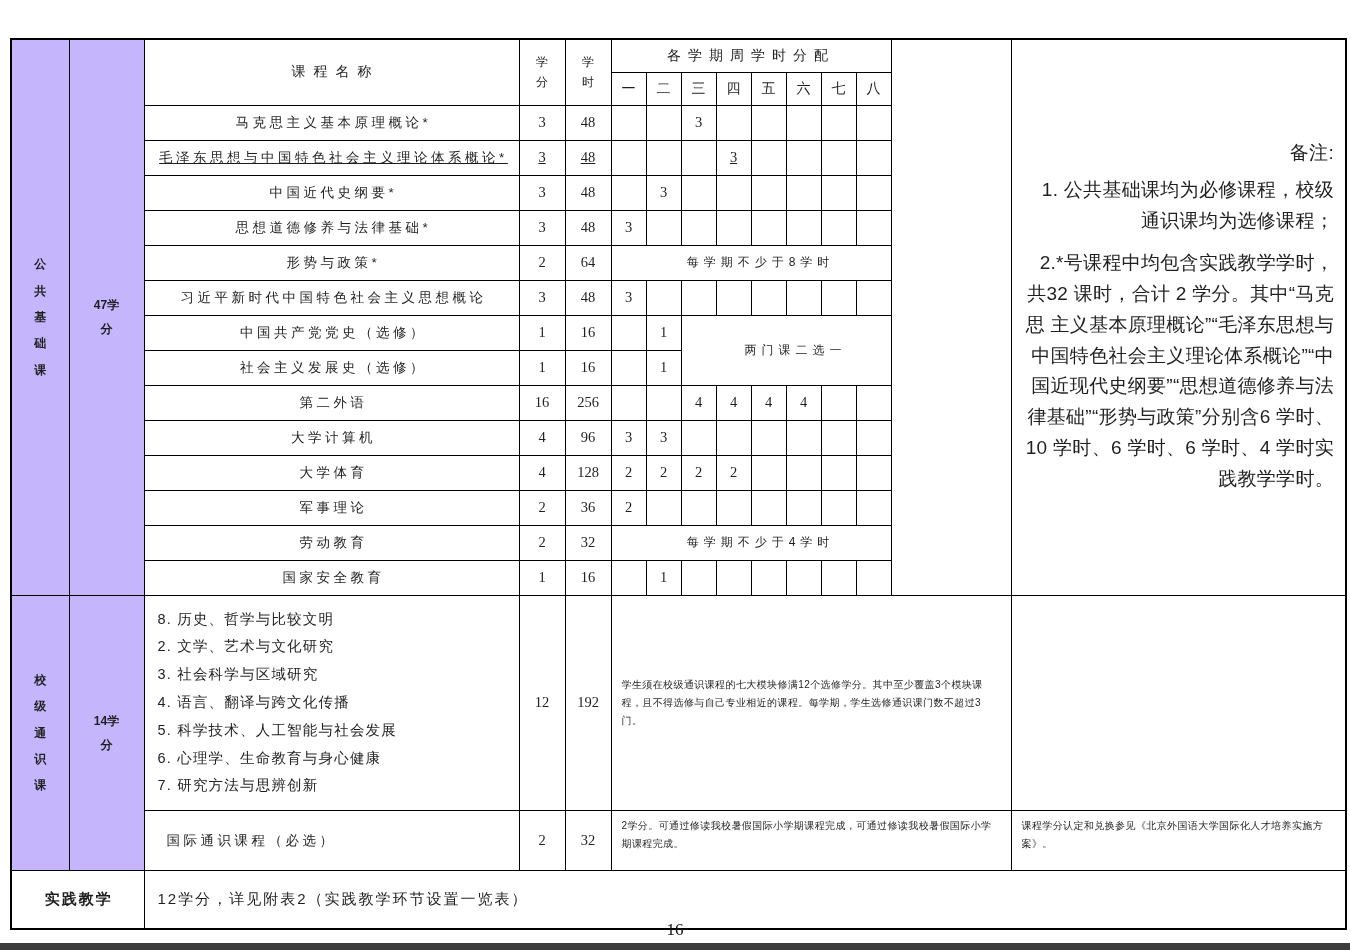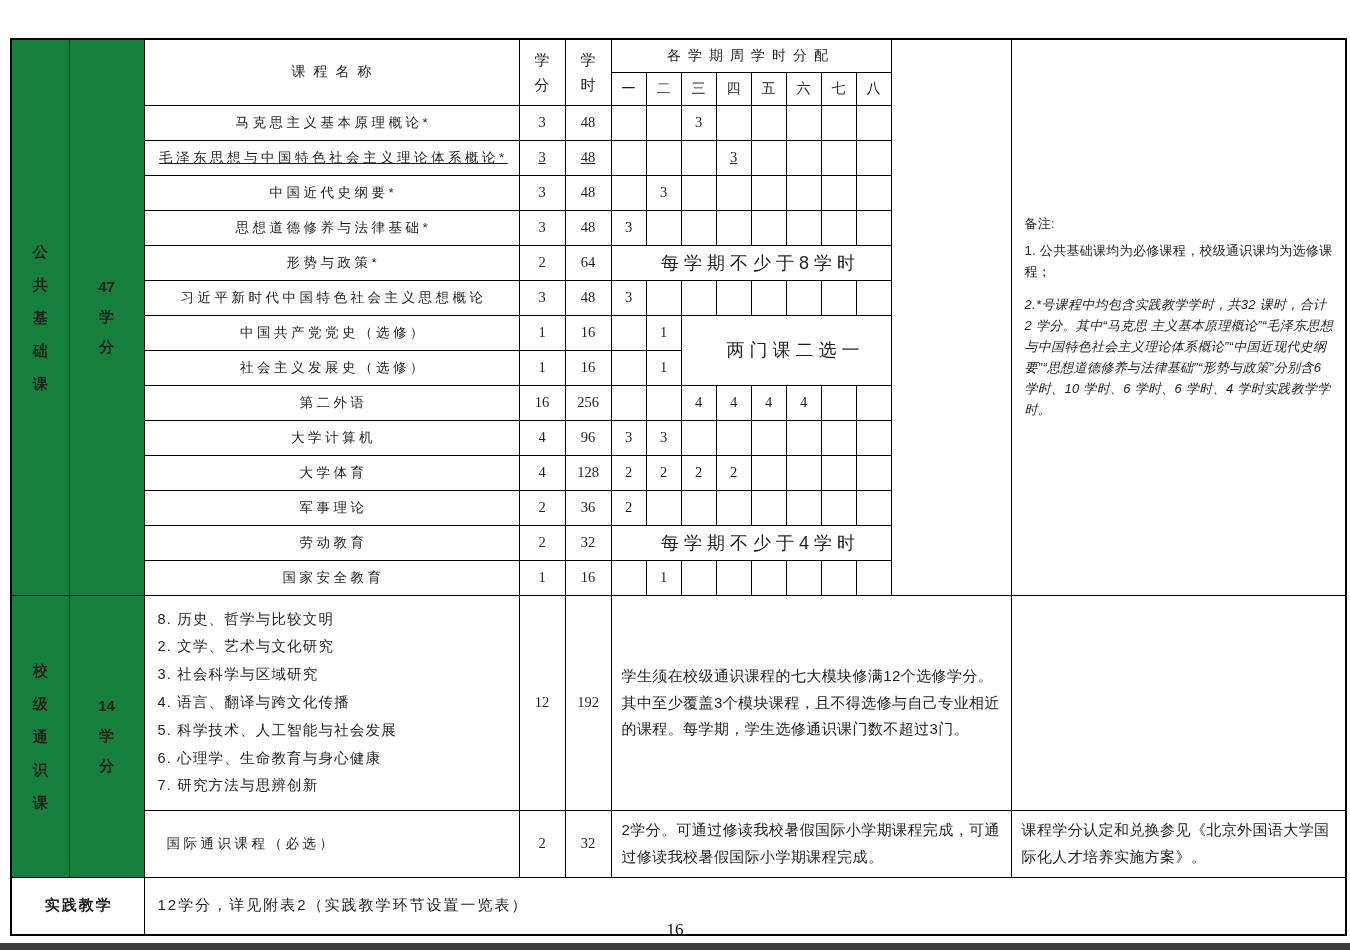--- a/index.html
+++ b/index.html
@@ -15,41 +15,41 @@
   }
   td{
     border:1px solid #000;text-align:center;vertical-align:middle;
     padding:0;font-size:14px;color:#1f1f1f;overflow:hidden;
   }
   tr.h-r1{height:33px;}
   tr.h-r2{height:33px;}
   tr.r-ge{height:193px;}
   tr.r-intl{height:60px;}
   tr.r-practice{height:58px;}
-  .blue{background:#15803d;}
-  .vwrap{word-break:break-all;margin:0 auto;line-height:2.2;font-weight:bold;font-size:15px;}
+  .blue{background:#c4b5fd;}
+  .vwrap{word-break:break-all;margin:0 auto;line-height:2.2;font-weight:bold;font-size:12px;}
   .w5{width:17px;}
   .w3{width:27px;line-height:2.0;font-weight:bold;}
   .w1{width:17px;line-height:1.7;font-weight:normal;}
   .hdr{font-size:14px;}
   .course-hdr{letter-spacing:8px;padding-left:8px;}
   .dist-hdr{letter-spacing:7px;}
   .sem-hdr{font-size:14px;}
   .course-name{font-size:13.5px;letter-spacing:3.5px;padding-left:4px;}
   .num{font-family:"Liberation Serif", serif;font-size:14.5px;}
-  .span-note{font-size:18px;letter-spacing:5px;padding-left:19px;margin-top:36px;}
+  .span-note{font-size:12px;letter-spacing:5px;padding-left:19px;margin-top:36px;}
   .blankcol{background:#ffffff;}
   .notes{vertical-align:middle;text-align:left;}
-  .notes-inner{padding:0 11px 0 13px;font-size:13px;line-height:1.62;letter-spacing:0.3px;}
+  .notes-inner{padding:0 11px 0 13px;font-size:19px;line-height:1.62;letter-spacing:0.3px;text-align:right;}
   .notes-inner .notes-title{margin-bottom:6px;}
   .notes-inner p{margin:0 0 12px 0;}
-  .notes-inner p:last-child{margin-bottom:2px;font-style:italic;}
+  .notes-inner p:last-child{margin-bottom:2px;}
   .modules{text-align:left;padding:10px 4px 10px 13px;font-size:14.5px;line-height:1.92;letter-spacing:1.2px;}
   .modules div{white-space:nowrap;}
-  .paratext{text-align:left;padding:6px 10px;font-size:15px;line-height:1.78;letter-spacing:0.4px;}
+  .paratext{text-align:left;padding:6px 10px;font-size:10px;line-height:1.78;letter-spacing:0.4px;}
   .toptext{vertical-align:top;}
   .intl-name{text-align:left;padding-left:22px;font-size:13.5px;letter-spacing:3.5px;}
   .practice-label{font-weight:bold;font-size:15px;letter-spacing:2px;padding-left:2px;}
   .practice-content{text-align:left;padding-left:13px;font-size:15px;letter-spacing:2px;}
   .page-number{
     position:absolute;top:920px;left:0;width:100%;text-align:center;
     font-family:"Liberation Serif", serif;font-size:17px;color:#111;
   }
   .footer-bar{position:absolute;left:0;top:943px;width:1350px;height:7px;background:#3d3d3d;}
 </style>

